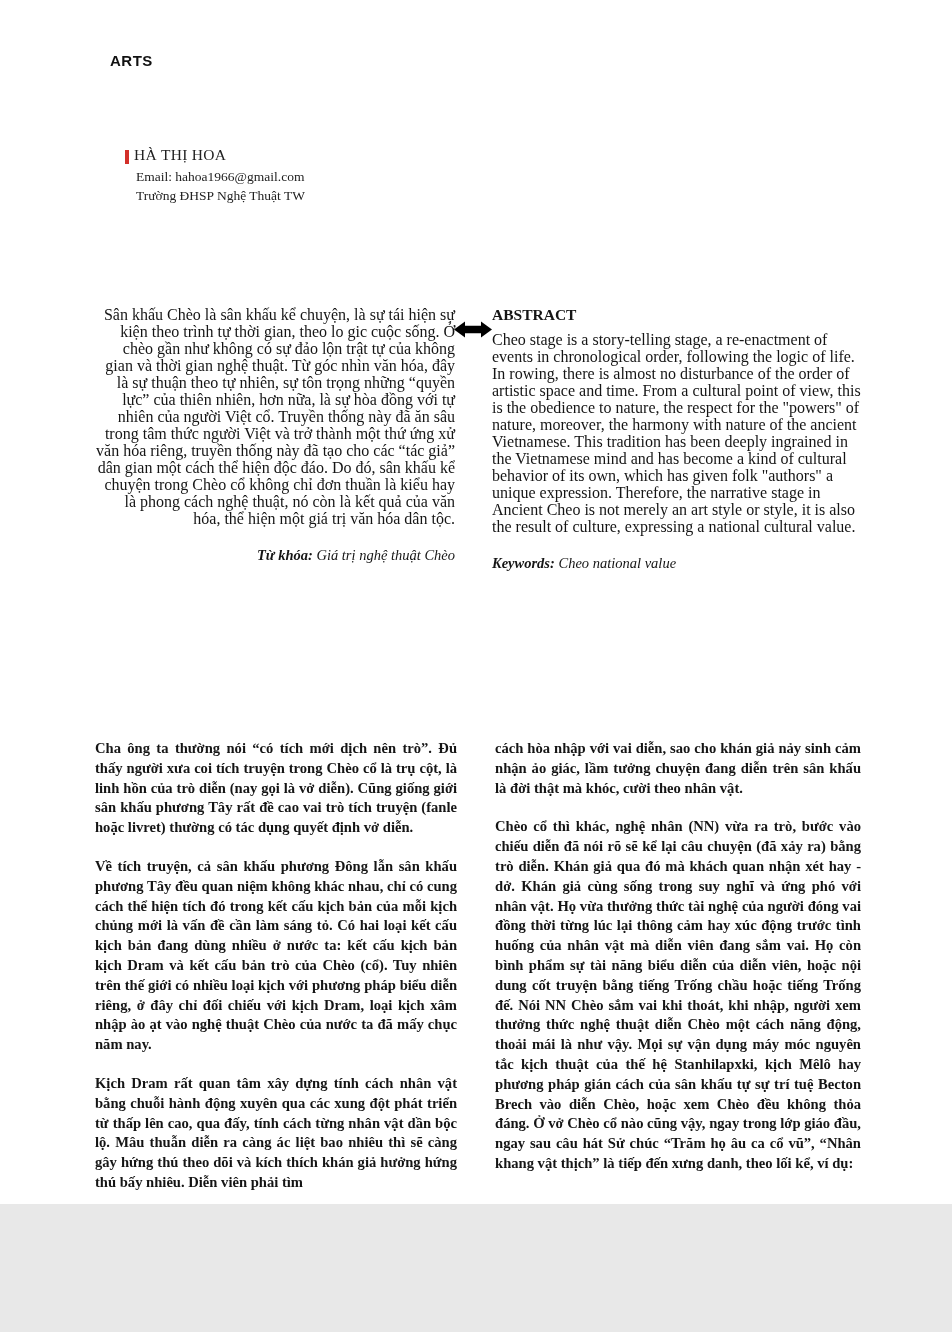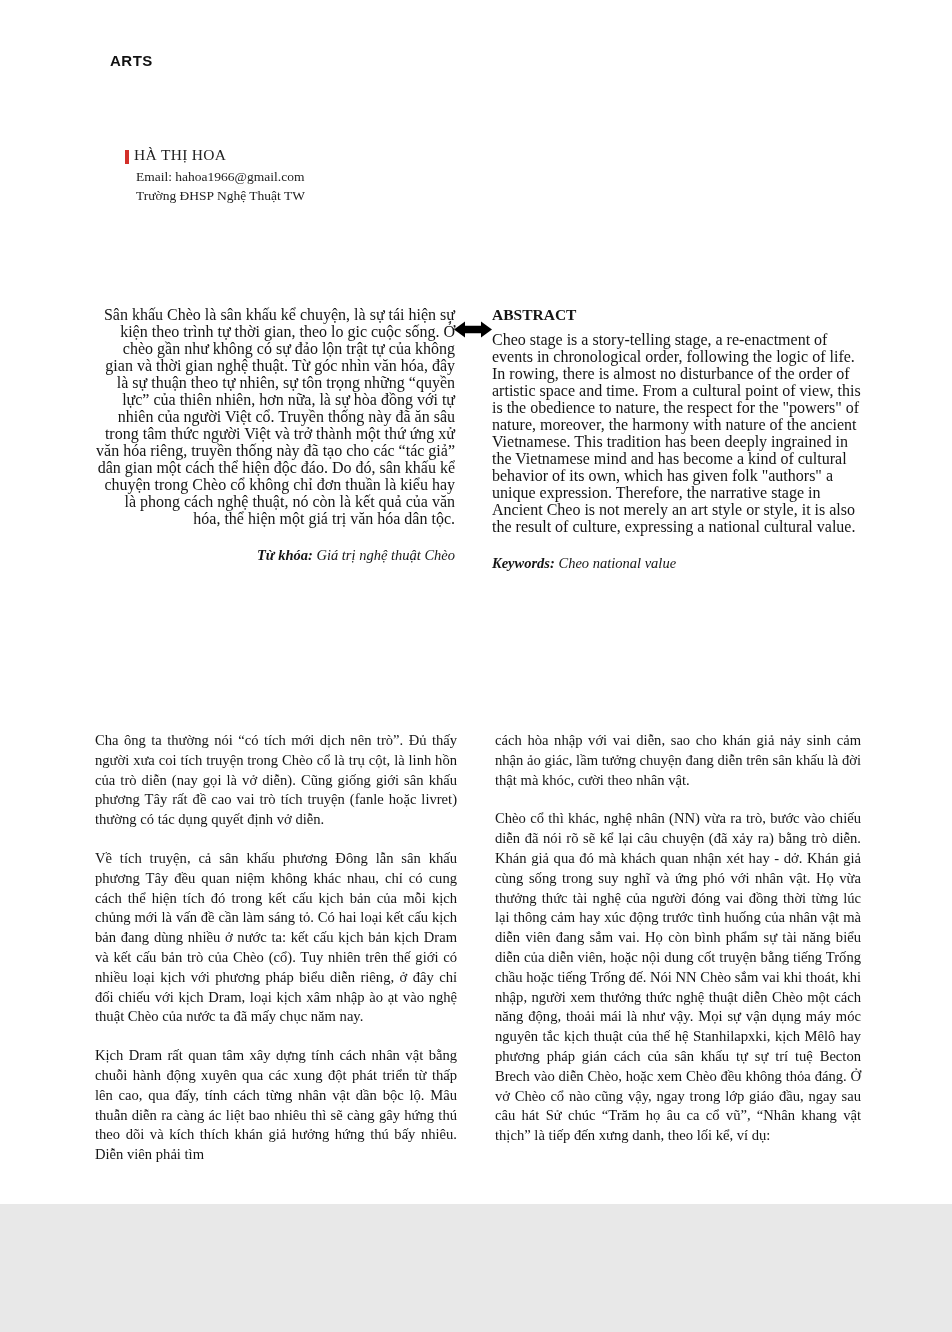--- a/index.html
+++ b/index.html
@@ -50,21 +50,21 @@
   .abs-arrow {
     position:absolute; left:358px; top:14px; width:40px;
     display:flex; justify-content:center;
   }
   .body-section {
     position:absolute; left:95px; top:727px; width:766px;
     display:flex;
   }
   .body-col { width:364px; text-align:justify; font-size:14.6px; line-height:19.8px; }
   .body-col + .body-col { margin-left:38px; width:368px; }
-  .body-col p { margin:4px 0 19px; }
+  .body-col p { margin:12px 0 19px;font-weight:bold; }
   .footer-band {
     position:absolute; left:95px; top:1252px; width:766px;
     border-top:1.5px solid #000; border-bottom:1.5px solid #000;
     padding:7px 4px 8px; box-sizing:border-box;
     display:flex; justify-content:flex-start;
     font-family:"Liberation Sans", sans-serif; font-size:11px; color:#111;
   }
   .f-item { white-space:nowrap; }
   .f-slash { font-style:italic; font-weight:bold; margin-right:1px; }
   .f-date { font-weight:bold; }

